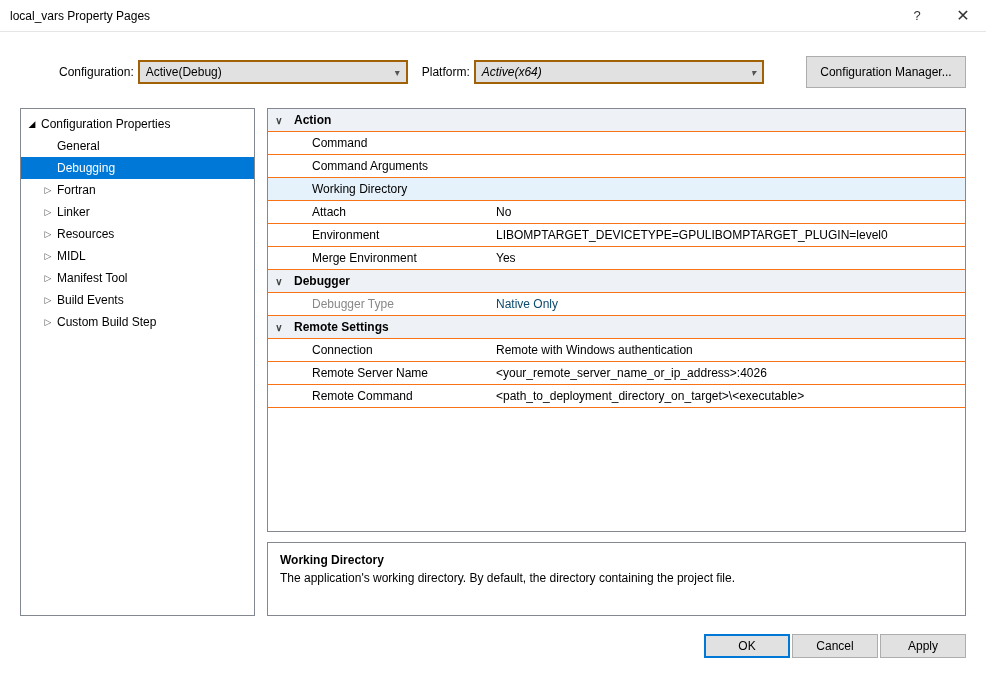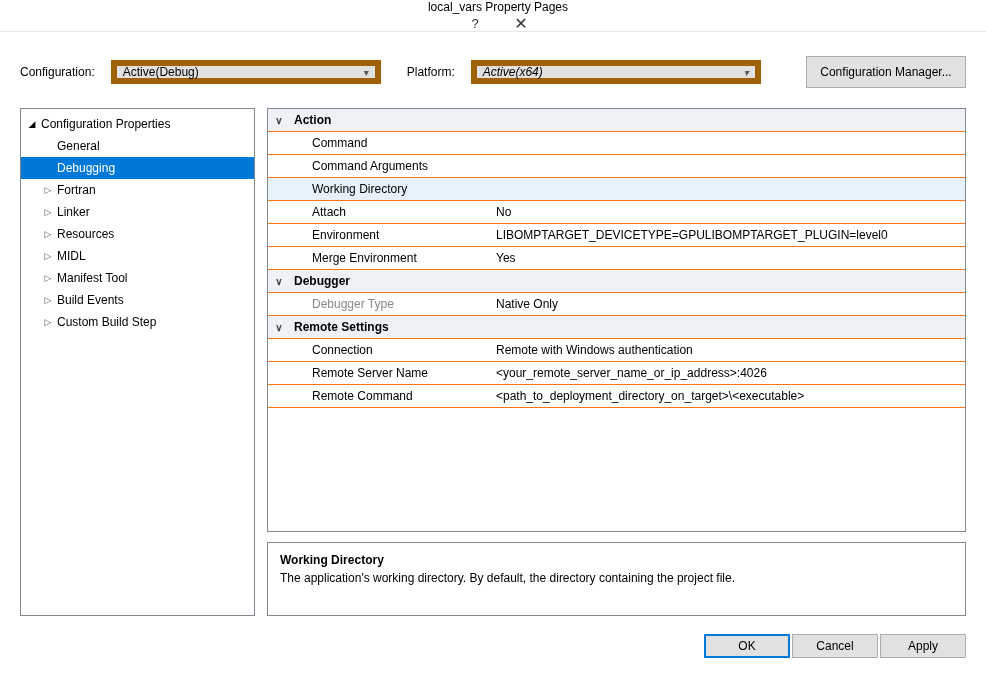--- a/index.html
+++ b/index.html
@@ -11,43 +11,43 @@
       width: 986px;
       height: 686px;
       overflow: hidden;
     }
     .titlebar {
       height: 32px;
       display: flex;
       align-items: center;
       padding-left: 10px;
       border-bottom: 1px solid #e5e5e5;
-      flex-direction: column;
     }
     .titlebar-title { font-size: 12px; flex: 1; }
     .titlebar-controls { display: flex; height: 100%; }
     .tb-btn {
       width: 46px;
       display: flex;
       align-items: center;
       justify-content: center;
       font-size: 13px;
       color: #333;
       cursor: pointer;
     }
     .tb-btn.close { font-size: 16px; }
     .config-row {
       display: flex;
       align-items: center;
       padding: 24px 20px 20px 20px;
-      gap: 16px;
+      gap: 4px;
+      margin-left: 39px;
     }
     .cfg-label { font-size: 12px; }
     .cfg-select {
-      border: 6px solid #a16207;
+      border: 2px solid #a16207;
       background: #e1e1e1;
       height: 24px;
       display: flex;
       align-items: center;
       justify-content: space-between;
       padding: 0 6px;
       cursor: pointer;
     }
     .cfg-select.config { width: 270px; }
     .cfg-select.platform { width: 290px; margin-right: 8px; font-style: italic;}
@@ -125,21 +125,21 @@
     .grid-row .val {
       flex: 1;
       padding-left: 6px;
       white-space: nowrap;
       overflow: hidden;
     }
     .grid-row .val.bold { font-weight: 400; }
     .grid-row .key.indent { padding-left: 22px; }
     .grid-row.sel { background: #e5f1fb; }
     .grid-row .key.dim { color: #888; }
-    .grid-row .val.dim { color: #000000; }
+    .grid-row .val.dim { color: #0c4a6e; }
     .desc {
       border: 1px solid #828790;
       padding: 10px 12px;
       height: 74px;
     }
     .desc-title { font-weight: 700; margin-bottom: 4px; }
     .footer {
       display: flex;
       justify-content: flex-end;
       gap: 2px;

